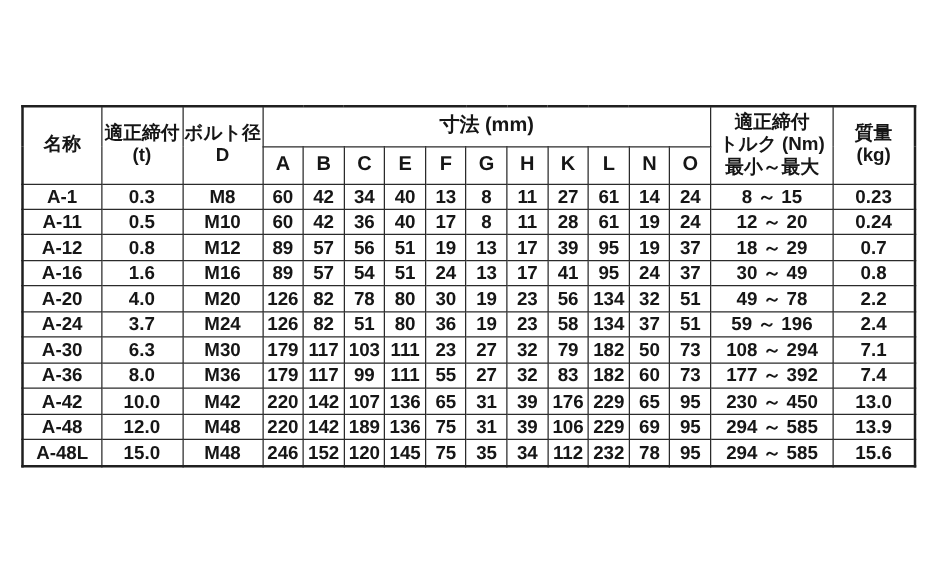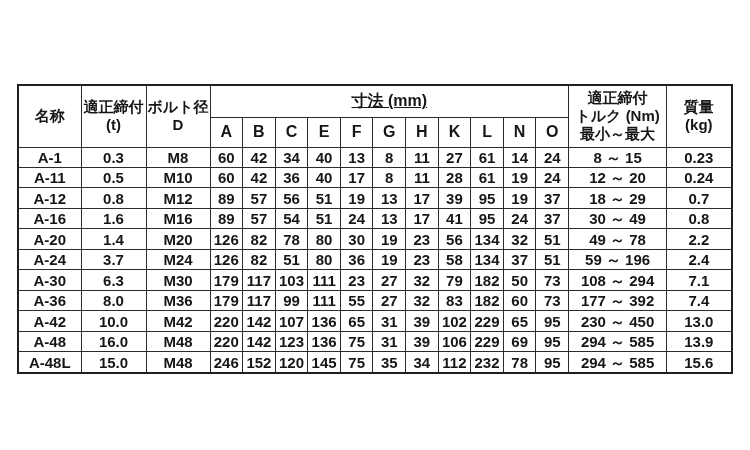--- a/index.html
+++ b/index.html
@@ -33,21 +33,20 @@
     overflow: hidden;
     white-space: nowrap;
   }
   .spec-table thead th {
     font-size: 15px;
     font-weight: 700;
     line-height: 1.22;
   }
   .spec-table thead .dim-span-header {
     font-size: 16px;
-    text-decoration: underline;
   }
   .spec-table thead .dim-letter {
     font-size: 16px;
     font-weight: 700;
   }
   .spec-table tbody td {
     font-size: 15px;
     font-weight: 700;
     line-height: 1;
   }
@@ -173,21 +172,21 @@
         <td>17</td>
         <td>41</td>
         <td>95</td>
         <td>24</td>
         <td>37</td>
         <td>30 ～ 49</td>
         <td>0.8</td>
       </tr>
       <tr>
         <td>A-20</td>
-        <td>1.4</td>
+        <td>4.0</td>
         <td>M20</td>
         <td>126</td>
         <td>82</td>
         <td>78</td>
         <td>80</td>
         <td>30</td>
         <td>19</td>
         <td>23</td>
         <td>56</td>
         <td>134</td>
@@ -254,34 +253,34 @@
         <td>A-42</td>
         <td>10.0</td>
         <td>M42</td>
         <td>220</td>
         <td>142</td>
         <td>107</td>
         <td>136</td>
         <td>65</td>
         <td>31</td>
         <td>39</td>
-        <td>102</td>
+        <td>176</td>
         <td>229</td>
         <td>65</td>
         <td>95</td>
         <td>230 ～ 450</td>
         <td>13.0</td>
       </tr>
       <tr>
         <td>A-48</td>
-        <td>16.0</td>
+        <td>12.0</td>
         <td>M48</td>
         <td>220</td>
         <td>142</td>
-        <td>123</td>
+        <td>189</td>
         <td>136</td>
         <td>75</td>
         <td>31</td>
         <td>39</td>
         <td>106</td>
         <td>229</td>
         <td>69</td>
         <td>95</td>
         <td>294 ～ 585</td>
         <td>13.9</td>

